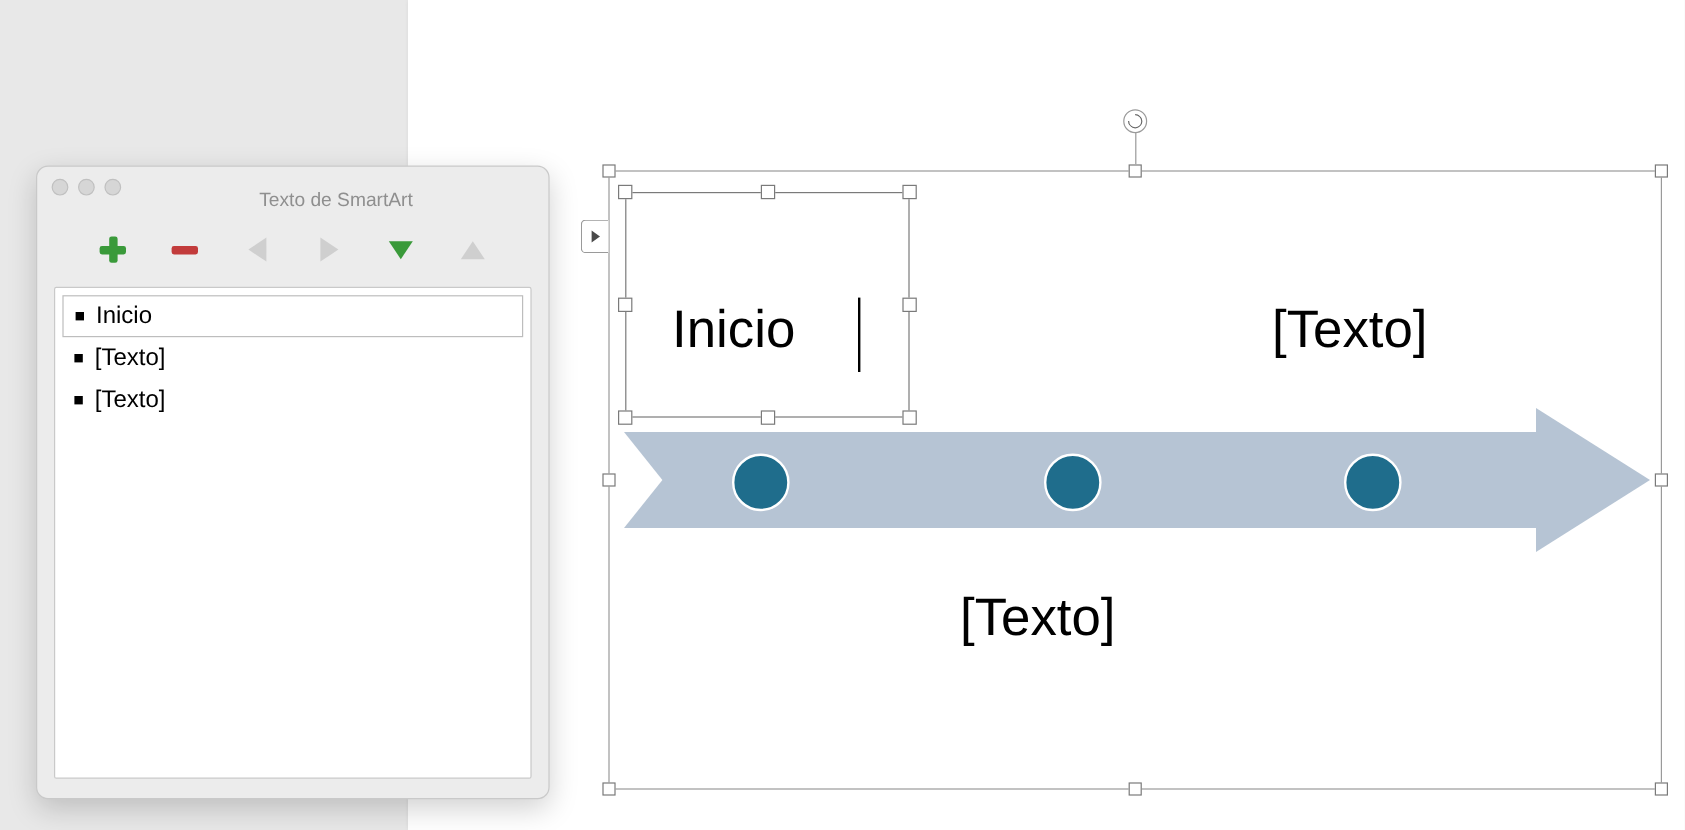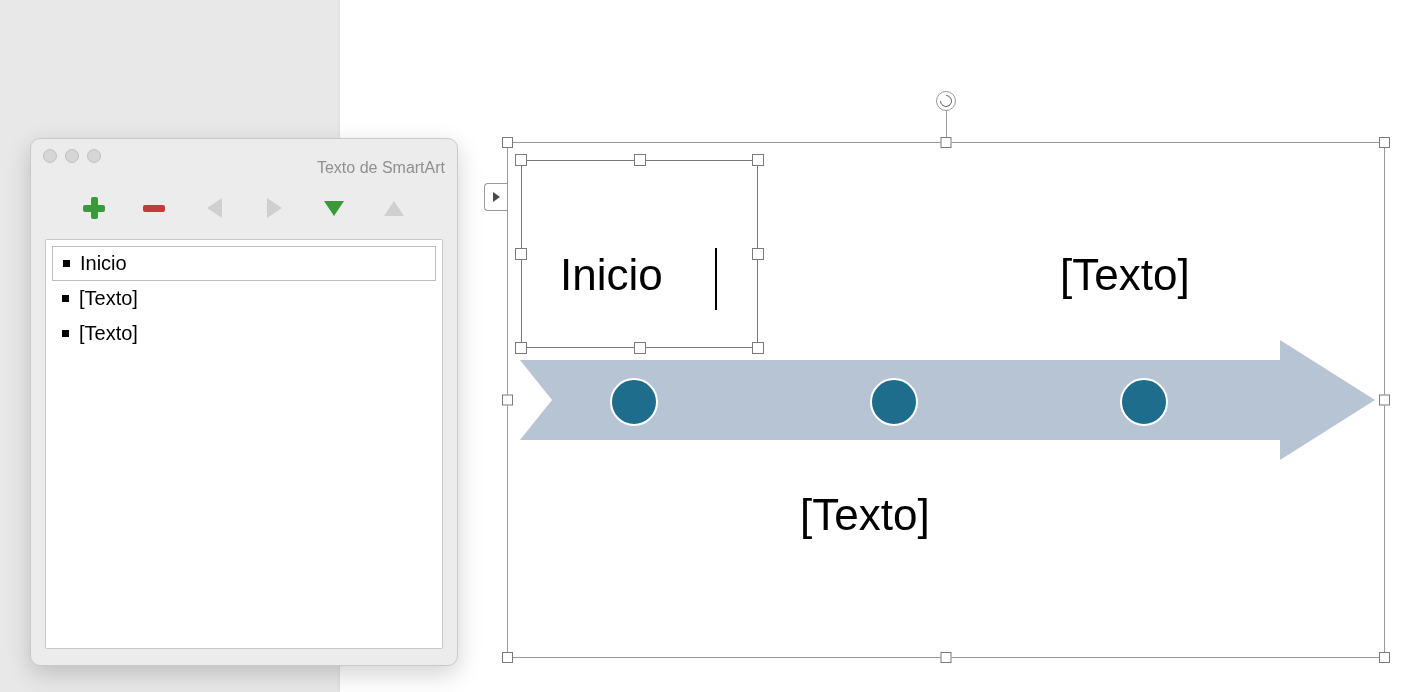--- a/index.html
+++ b/index.html
@@ -180,21 +180,21 @@
     box-sizing:border-box;
   }
   .panel-titlebar {
     height:34px;
     display:flex;
     align-items:center;
     padding:0 12px;
     gap:8px;
   }
   .traffic { width:14px;height:14px;border-radius:50%; background:#d6d6d6; border:1px solid #c0c0c0; box-sizing:border-box;}
-  .panel-title { flex:1; text-align:right; color:#8f8f8f; font-size:16px; margin-left:6px;margin-top:24px;}
+  .panel-title { flex:1; text-align:center; color:#8f8f8f; font-size:16px; margin-left:6px;margin-top:24px;}
   .toolbar {
     display:flex;
     justify-content:center;
     gap:34px;
     padding:22px 0 18px 0;
   }
   .ticon { width:26px;height:26px; display:flex;align-items:center;justify-content:center; }
   .plus::before, .plus::after{content:"";position:absolute;background:#3a9a3a;border-radius:2px;}
   .plus{position:relative;}
   .plus::before{width:22px;height:7px;}

